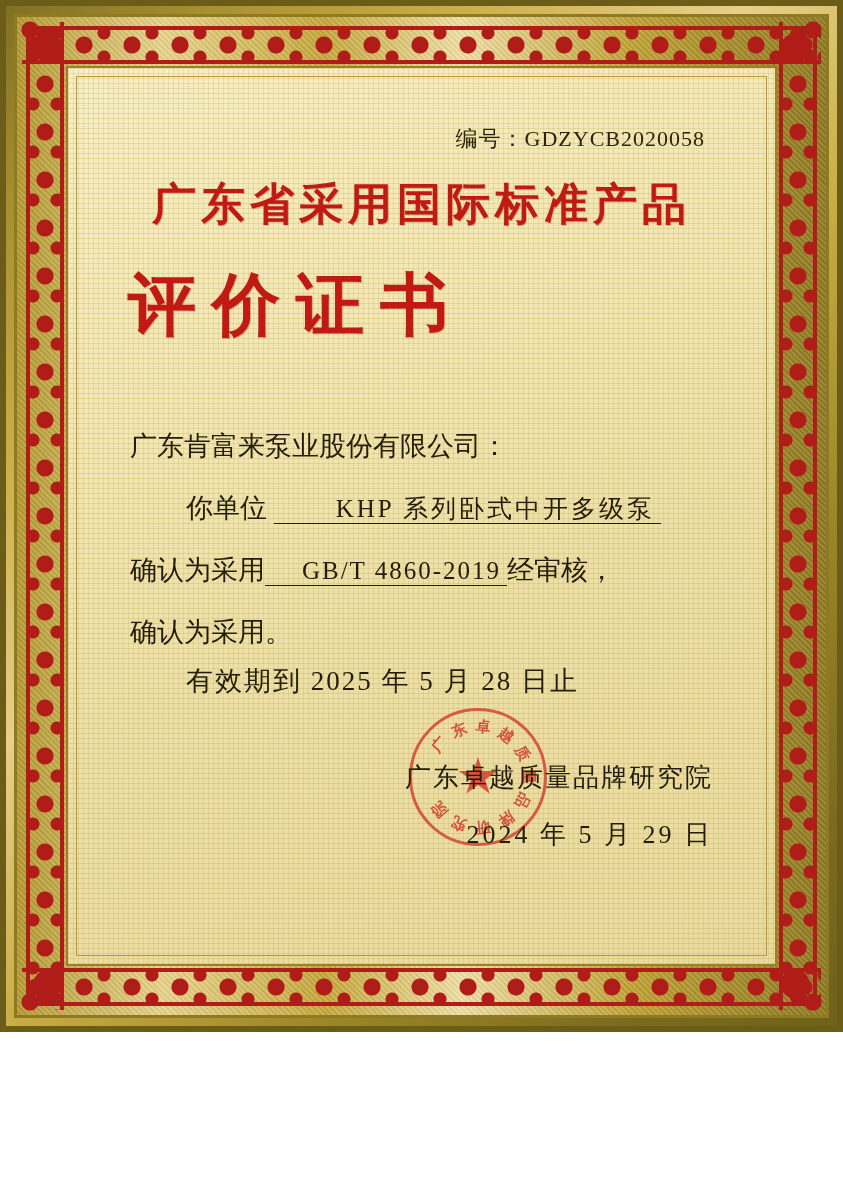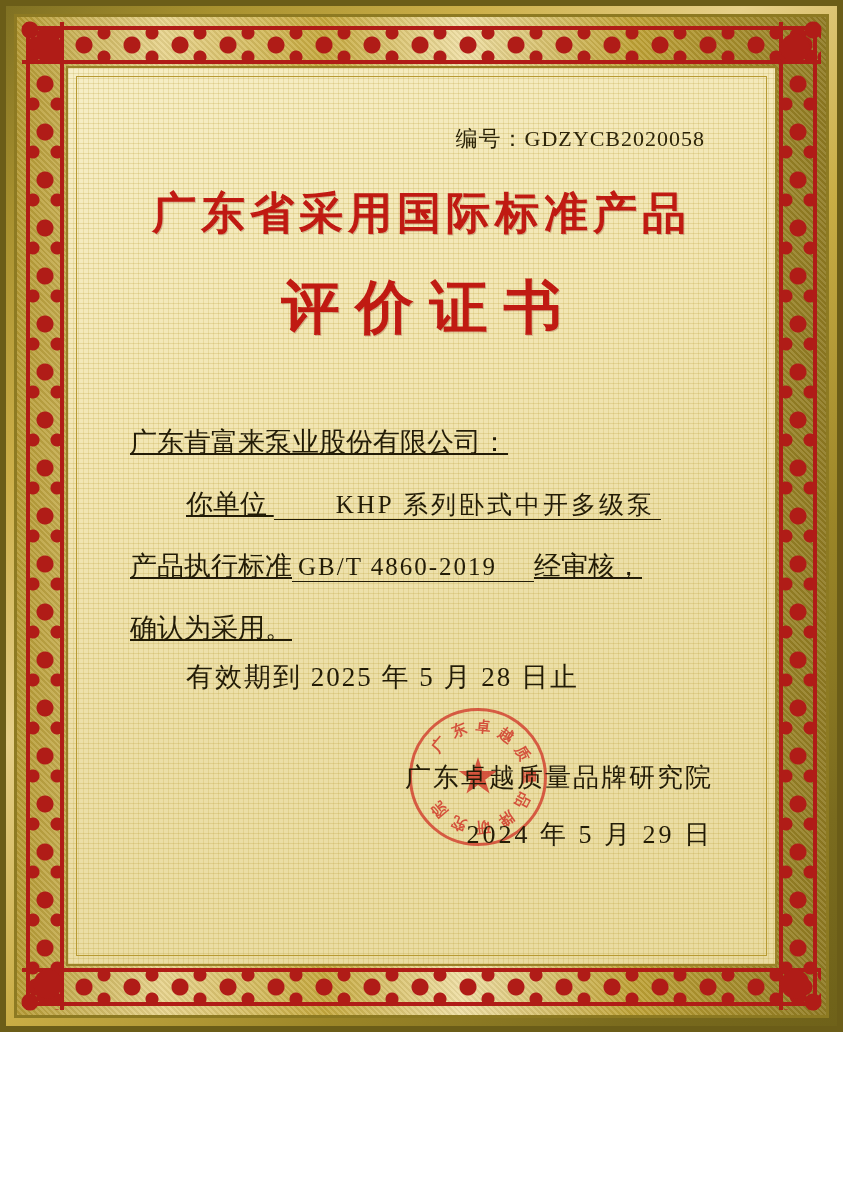--- a/index.html
+++ b/index.html
@@ -112,55 +112,55 @@
     font-size: 22px;
     letter-spacing: 1px;
     color: #2c2409;
     padding-right: 26px;
     margin-top: 22px;
     font-family: "Liberation Serif", serif;
   }
 
   
   .title-main {
-    margin-top: 30px;
+    margin-top: 21px;
     text-align: center;
     font-size: 44px;
     font-weight: bold;
     color: #c01a12;
     letter-spacing: 5px;
     font-family: "DejaVu Serif", serif;
     text-shadow: 1px 1px 0 rgba(120,20,10,0.25);
   }
   .title-sub {
     margin-top: 26px;
-    text-align: center;
-    font-size: 58px;
+    text-align: left;
+    font-size: 68px;
     font-weight: bold;
     color: #c01a12;
     letter-spacing: 16px;
     text-indent: 16px;
     font-family: "DejaVu Serif", serif;
     text-shadow: 1px 1px 0 rgba(120,20,10,0.25);
   }
 
   
   .body-block {
     margin-top: 64px;
     font-size: 27px;
     line-height: 62px;
     color: #231c07;
     padding: 0 18px;
   }
-  .line { white-space: nowrap; text-decoration: underline; }
+  .line { white-space: nowrap; }
   .line.indent { text-indent: 56px; }
   .fill {
     display: inline-block;
     border-bottom: 1.5px solid #231c07;
-    text-align: left;
+    text-align: right;
     padding: 0 6px;
     font-size: 25px;
     line-height: 1.1;
   }
   .fill.w-unit   { min-width: 330px; letter-spacing: 3px; }
   .fill.w-std    { min-width: 230px; letter-spacing: 2px; }
   .fill.w-iso    { min-width: 310px; letter-spacing: 1px; }
 
   .validity {
     font-size: 27px;
@@ -248,21 +248,21 @@
 
       <div class="body-block">
         <div class="line">广东肯富来泵业股份有限公司：</div>
 
         <div class="line indent">
           <span>你单位</span>
           <span class="fill w-unit">KHP 系列卧式中开多级泵</span>
         </div>
 
         <div class="line">
-          <span>产品执行标准</span><span class="fill w-std">GB/T 4860-2019</span><span>经审核，</span>
+          <span>确认为采用</span><span class="fill w-std">GB/T 4860-2019</span><span>经审核，</span>
         </div>
 
 
         <div class="line">确认为采用。</div>
       </div>
 
       <div class="validity">有效期到 2025 年 5 月 28 日止</div>
 
       <div class="seal">
         <div class="seal-text">

